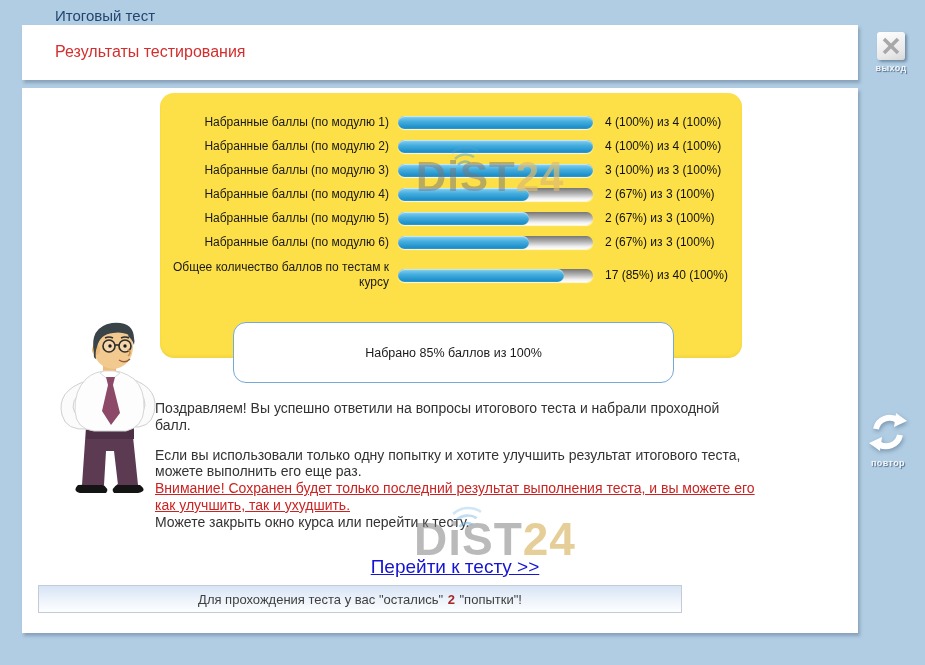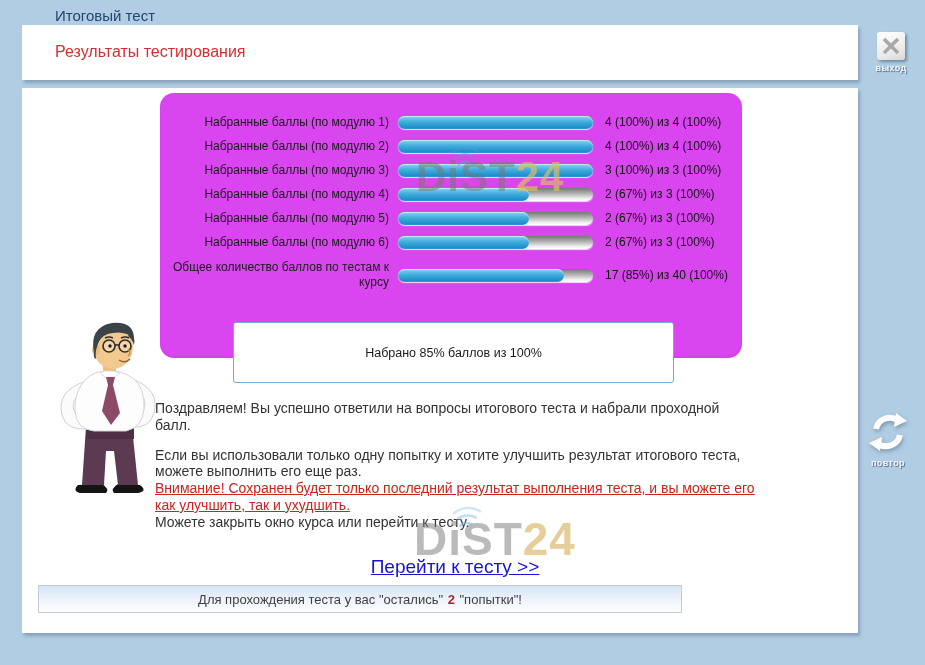--- a/index.html
+++ b/index.html
@@ -21,21 +21,21 @@
   .header-panel { left:22px; top:25px; width:836px; height:55px; }
   .results-title {
     position:absolute; left:33px; top:18px;
     font-size:16px; color:#d42e2e;
   }
   .main-panel { left:22px; top:88px; width:836px; height:545px; }
 
   
   .score-box {
     position:absolute; left:138px; top:5px; width:582px; height:265px;
-    background:#d946ef; border-radius:14px; padding-top:17px;
+    background:#fde047; border-radius:14px; padding-top:17px;
     box-shadow:inset 0 -2px 3px rgba(0,0,0,.05);
   }
   .score-row { display:flex; align-items:center; height:24px; padding-left:12px; }
   .score-row.tall { height:42px; }
   .score-label {
     width:226px; text-align:right; font-size:12px; color:#1a1a1a;
     padding-right:9px; line-height:1.22;
   }
   .bar-track {
     width:195px; height:13px; border-radius:7px; flex:none;
@@ -58,21 +58,21 @@
   .wm-gold { color:rgba(219,185,109,.70); }
   .wm1 { left:394px; top:68px; font-size:42px; }
   .wm2 { left:392px; top:428px; font-size:46px; }
   .wm-arcs { position:absolute; }
   .wm1 .wm-arcs { left:28px; top:-22px; }
   .wm2 .wm-arcs { left:30px; top:-24px; }
 
   
   .summary-box {
     position:absolute; left:211px; top:234px; width:441px; height:61px;
-    border:1px solid #74a9d8; border-radius:3px; background:#fff;
+    border:1px solid #74a9d8; border-radius:13px; background:#fff;
     display:flex; align-items:center; justify-content:center;
     font-size:12.5px; color:#1a1a1a;
   }
 
   .character { position:absolute; left:20px; top:231px; width:135px; height:190px; }
 
   
   .messages {
     position:absolute; left:133px; top:312px; width:600px;
     font-size:14px; line-height:1.2; color:#333333;

